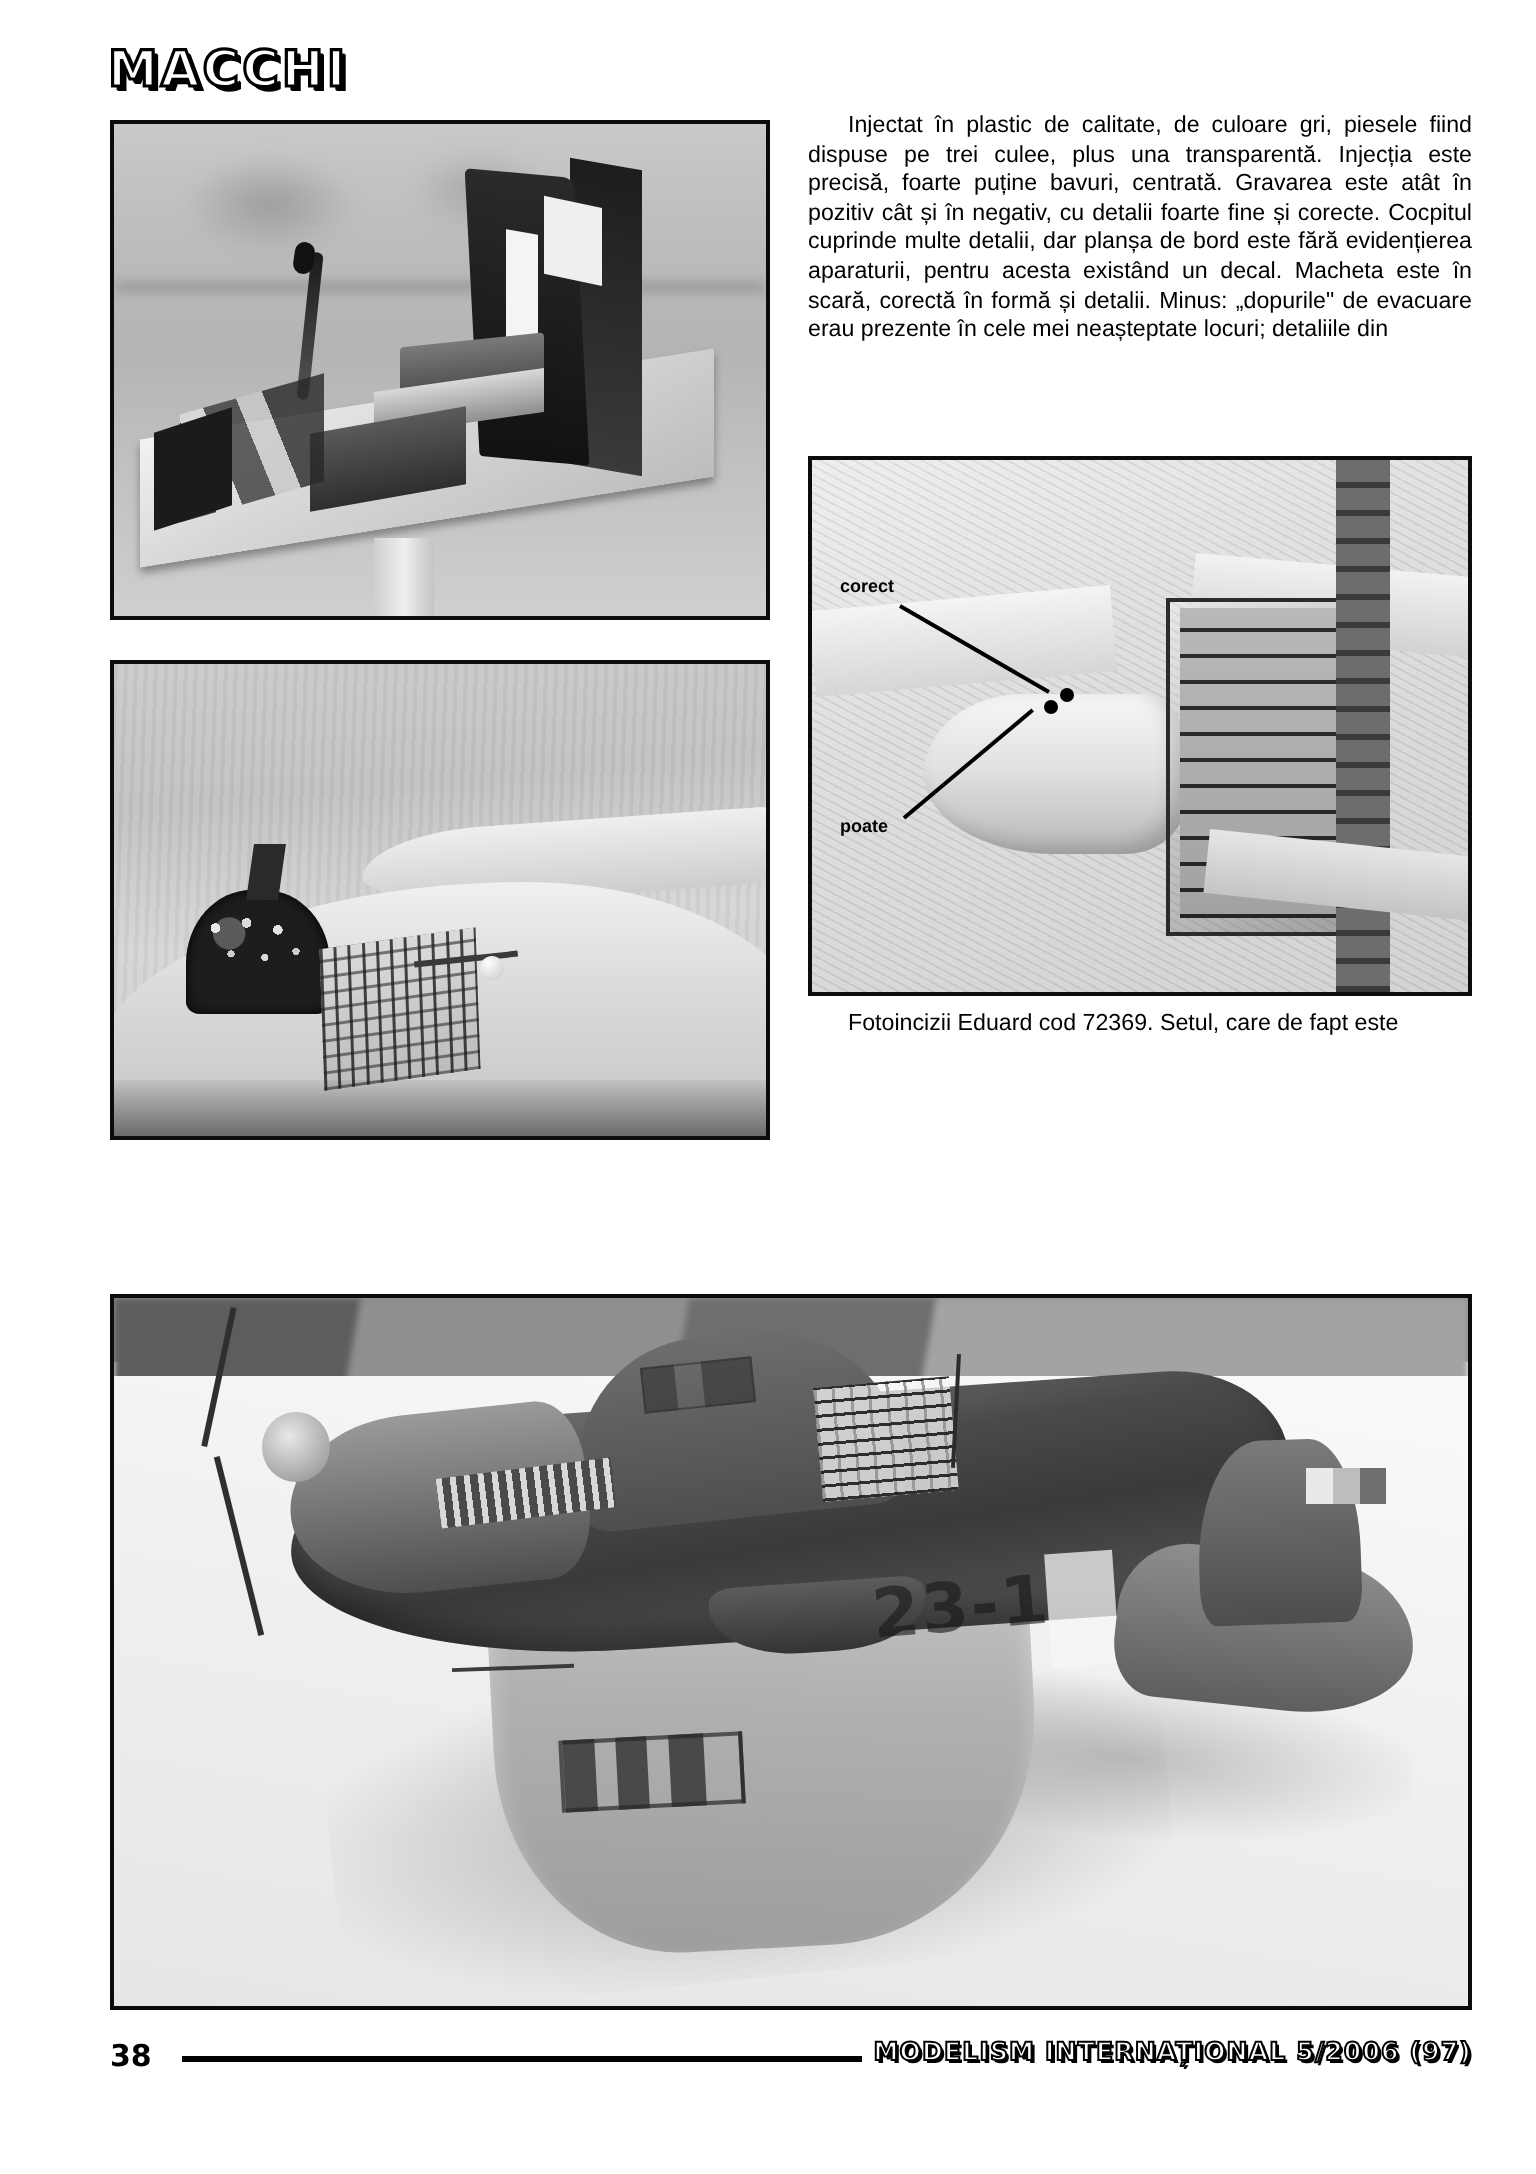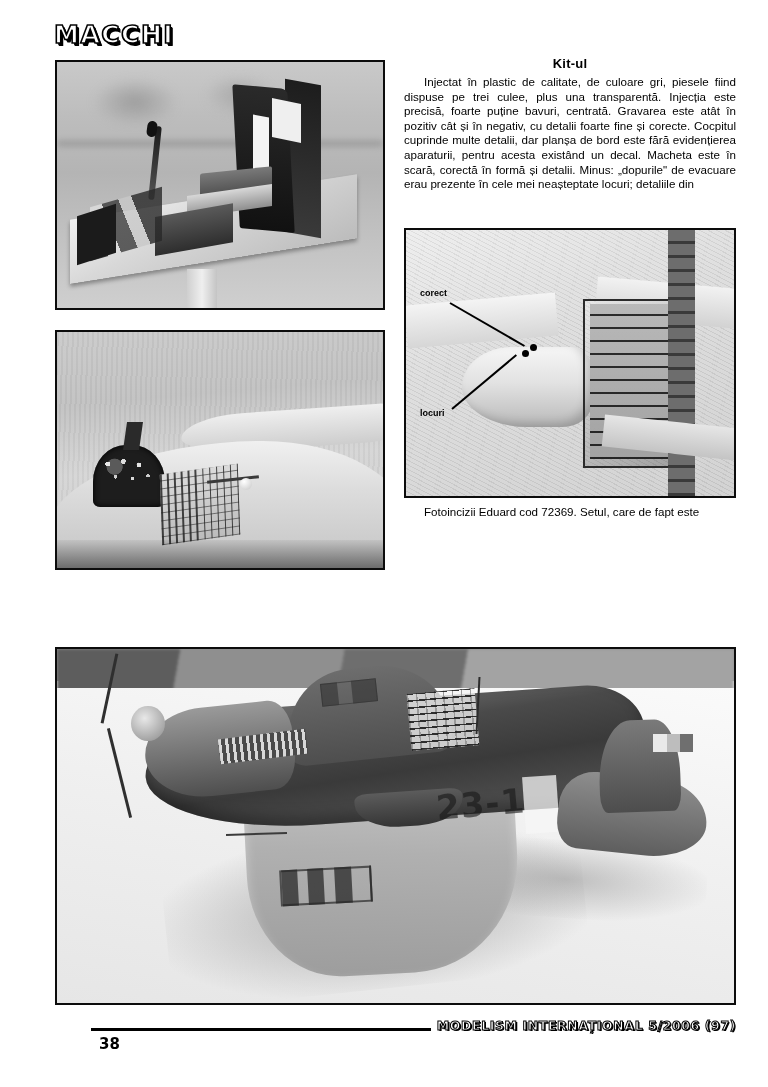--- a/index.html
+++ b/index.html
@@ -437,24 +437,23 @@
 
   
   .footer {
     position: absolute;
     left: 55px;
     top: 1018px;
     width: 681px;
     height: 24px;
   }
   .footer .pageno {
-    position: absolute; left: 0; top: 17px;
+    position: absolute; left: 0; top: 1px;
     font-weight: bold; font-size: 15px;
     font-family: "DejaVu Sans", sans-serif;
-    margin-left: 44px;
   }
   .footer .rule {
     position: absolute; left: 36px; top: 10px; right: 0;
     height: 3px; background: #000;
   }
   .footer .magazine {
     position: absolute; right: 0; top: 0;
     background: #fff;
     padding-left: 6px;
     font-family: "DejaVu Sans", sans-serif;
@@ -520,21 +519,21 @@
       <div class="nacelle"></div>
       <div class="bayframe"></div>
       <div class="bay"></div>
       <div class="darkstrip"></div>
       <div class="lowerwing"></div>
 
       <div class="annot-label" id="lbl-corect">corect</div>
       <div class="annot-line" style="left:44px; top:72px; width:86px; transform: rotate(30deg);"></div>
       <div class="annot-dot" style="left:124px; top:114px;"></div>
 
-      <div class="annot-label" id="lbl-gresit">locuri</div>
+      <div class="annot-label" id="lbl-gresit">poate</div>
       <div class="annot-line" style="left:46px; top:178px; width:84px; transform: rotate(-40deg);"></div>
       <div class="annot-dot" style="left:116px; top:120px;"></div>
     </div>
   </div>
 
   <div class="photo" id="photo-model">
     <div class="inner">
       <div class="bg"></div>
       <div class="backdrop"></div>
       <div class="sheet"></div>
@@ -556,21 +555,20 @@
       <div class="band"></div>
       <div class="code">23-1</div>
       <div class="tailplane"></div>
       <div class="fin"></div>
       <div class="fintricolor"></div>
       <div class="pitot"></div>
     </div>
   </div>
 
   <div class="col-right">
-    <h2 class="kicker">Kit-ul</h2>
     <div class="body-text">
       <p>Injectat în plastic de calitate, de culoare gri, piesele fiind dispuse pe trei culee, plus una transparentă. Injecția este precisă, foarte puține bavuri, centrată. Gravarea este atât în pozitiv cât și în negativ, cu detalii foarte fine și corecte. Cocpitul cuprinde multe detalii, dar planșa de bord este fără evidențierea aparaturii, pentru acesta existând un decal. Macheta este în scară, corectă în formă și detalii. Minus: „dopurile" de evacuare erau prezente în cele mei neașteptate locuri; detaliile din</p>
     </div>
   </div>
 
   <div class="text-below">
     <p>Fotoincizii Eduard cod 72369. Setul, care de fapt este</p>
   </div>
 
   <div class="footer">

